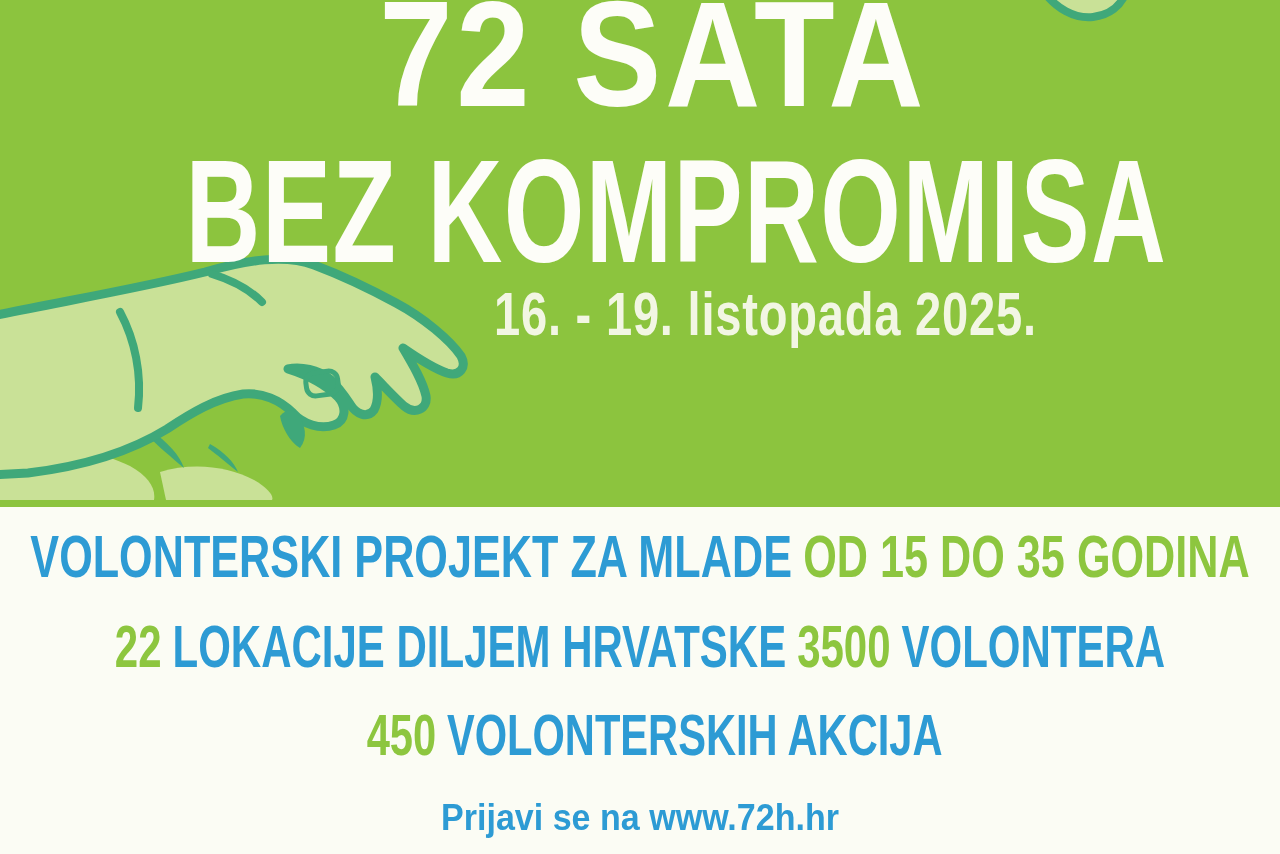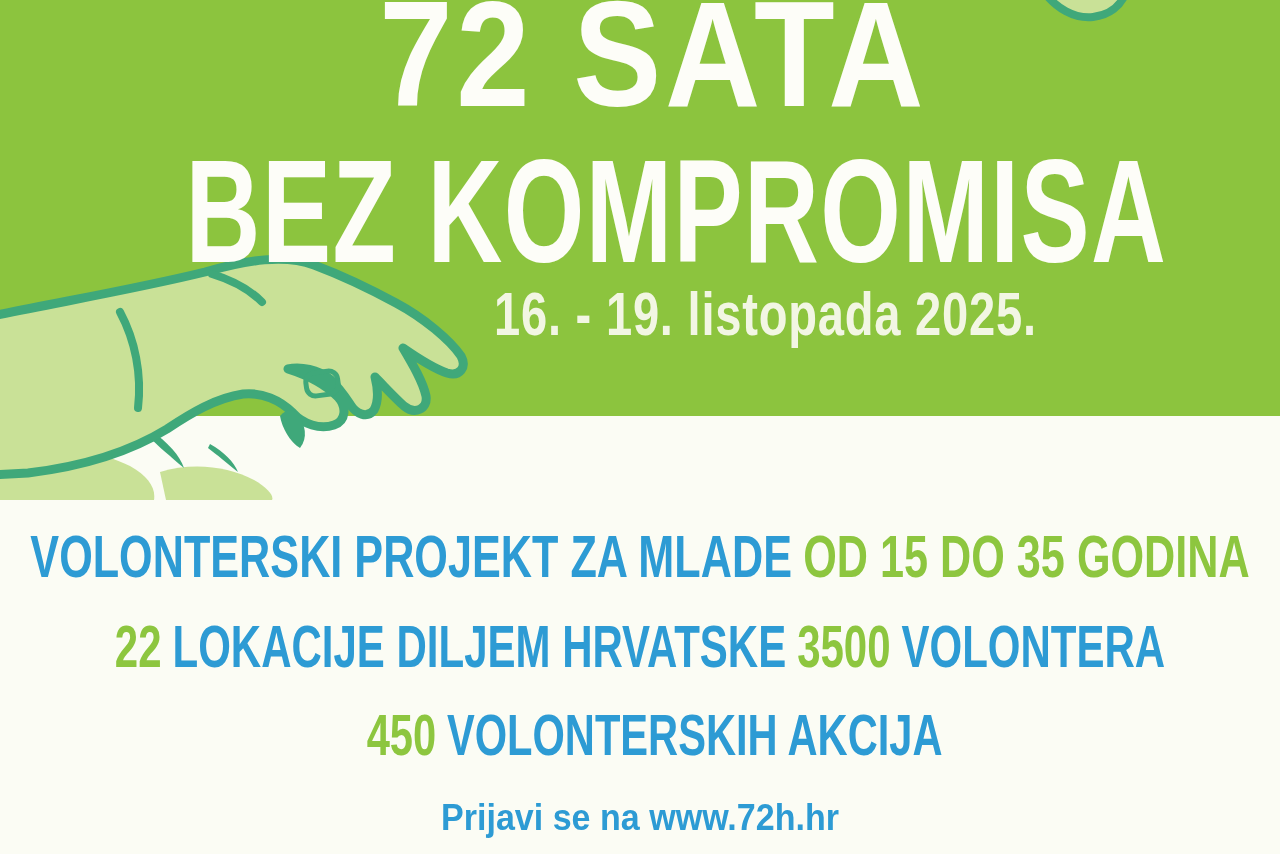--- a/index.html
+++ b/index.html
@@ -3,21 +3,21 @@
 <meta charset="utf-8">
 <style>
   html,body { margin:0; padding:0; background:#ffffff; }
   .poster {
     position:relative; width:1280px; height:854px;
     background:#fbfcf4; overflow:hidden;
     font-family:"Liberation Sans", sans-serif;
   }
   
   .header {
-    position:absolute; top:0; left:0; width:1280px; height:416px;
+    position:absolute; top:0; left:0; width:1280px; height:507px;
     background:#8cc43e;
   }
   .hand-svg { position:absolute; top:0; left:0; width:1280px; height:500px; }
   .title, .subtitle {
     position:absolute; left:0; width:100%; text-align:center;
     font-weight:bold; color:#fdfdf8; line-height:1; white-space:nowrap;
   }
   .title    { top:-21px; font-size:150px; letter-spacing:4px; transform:scaleX(0.88); padding-left:30px; box-sizing:border-box; }
   .subtitle { top:139px;  font-size:146px; letter-spacing:2px; transform:scaleX(0.71); }
   .dates {

